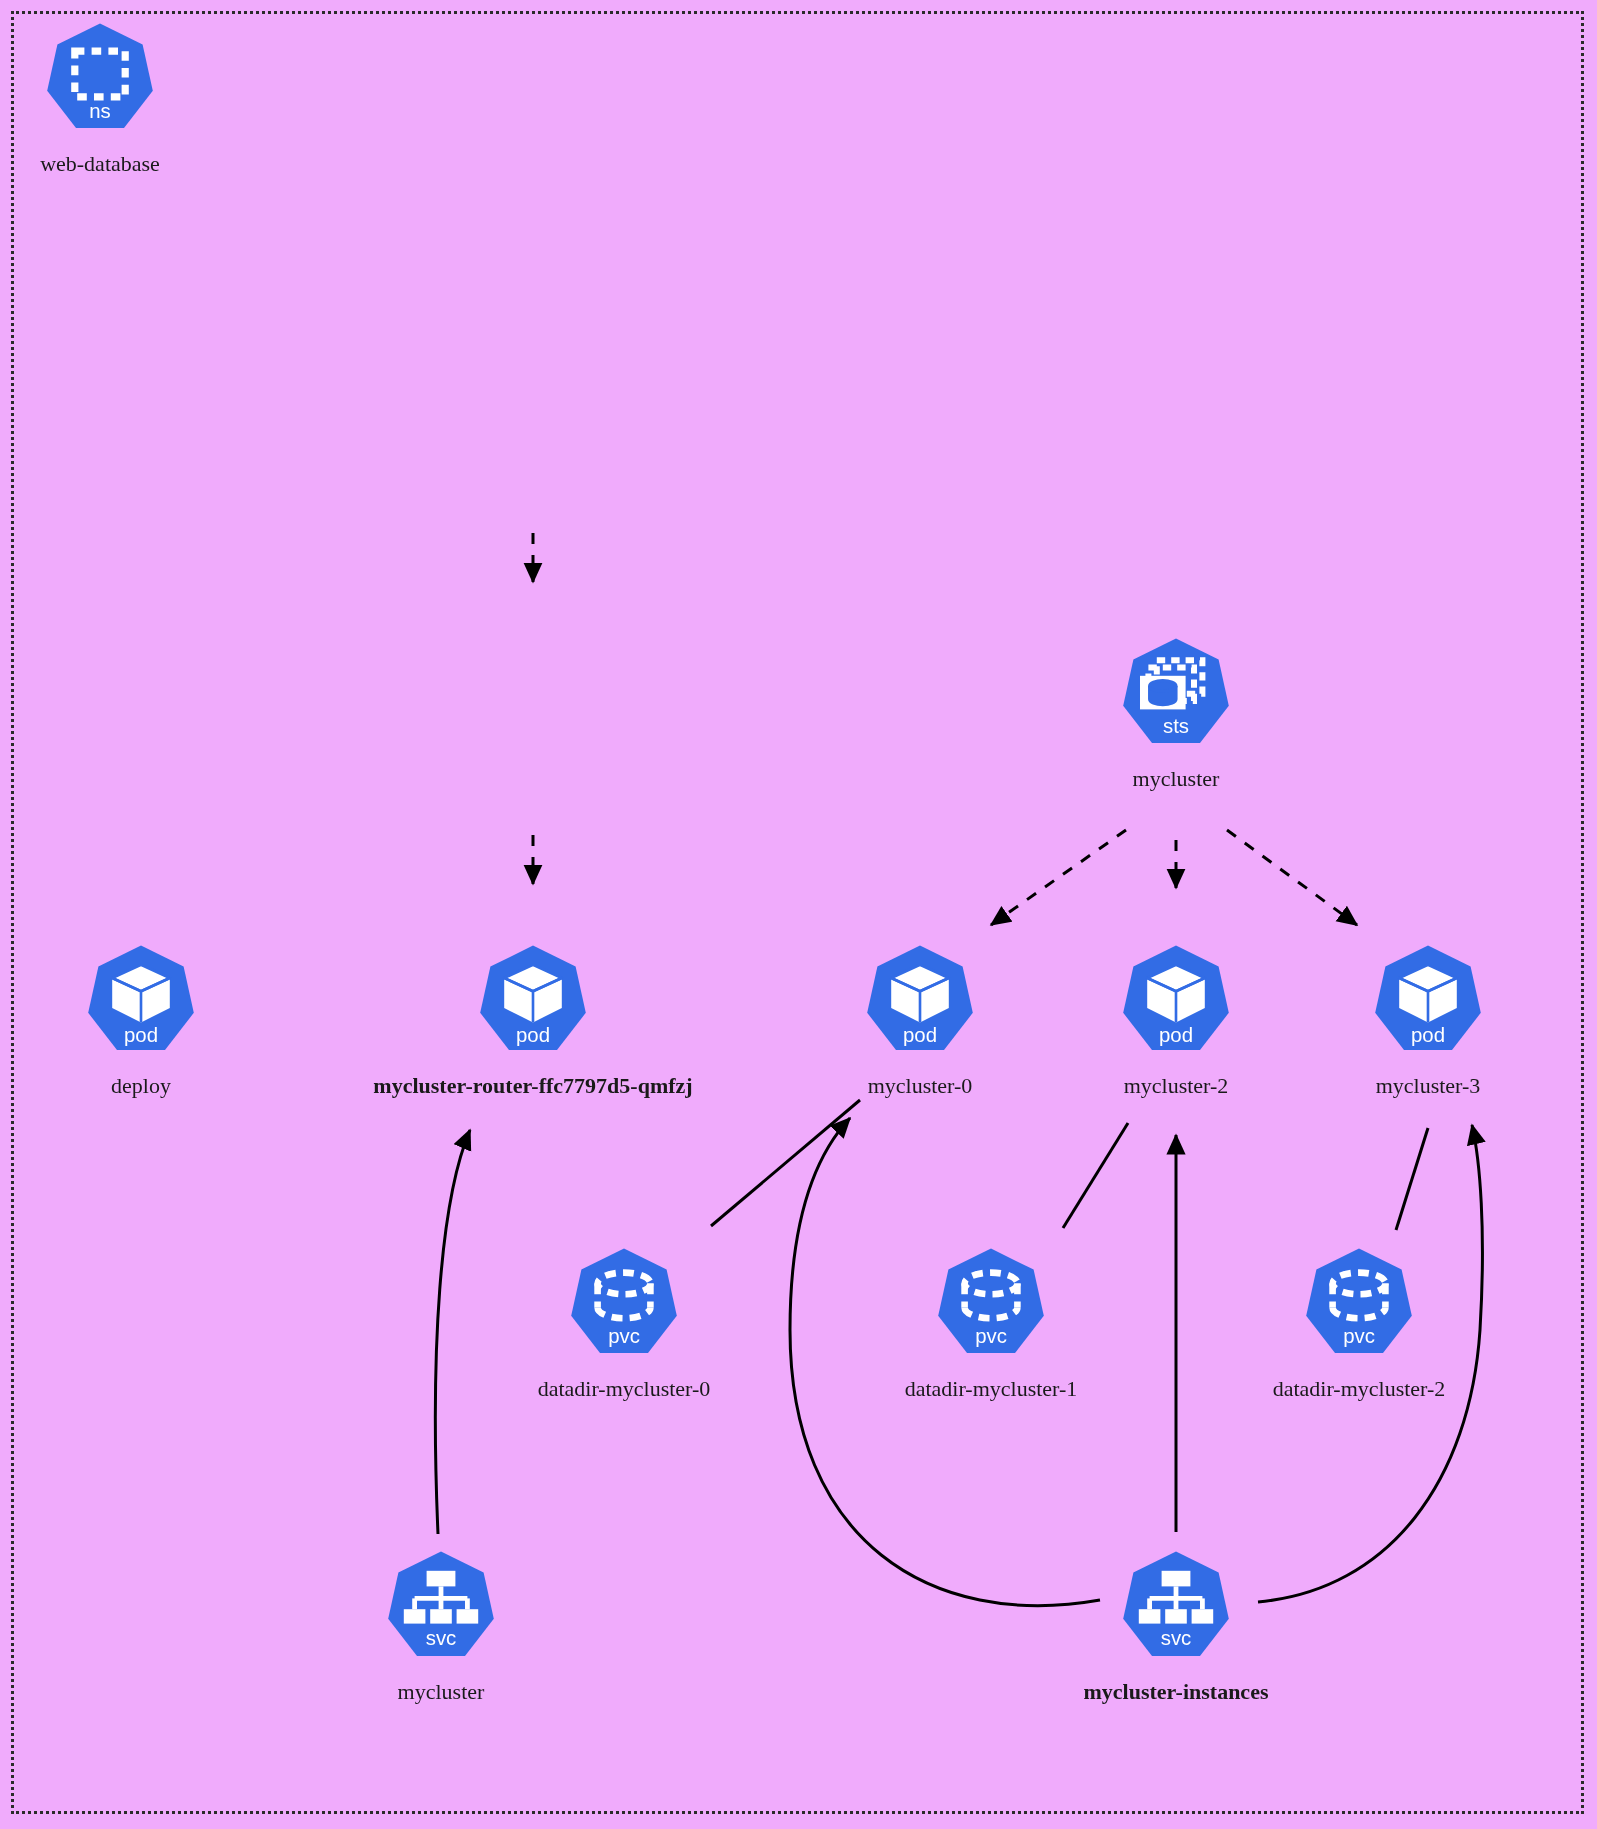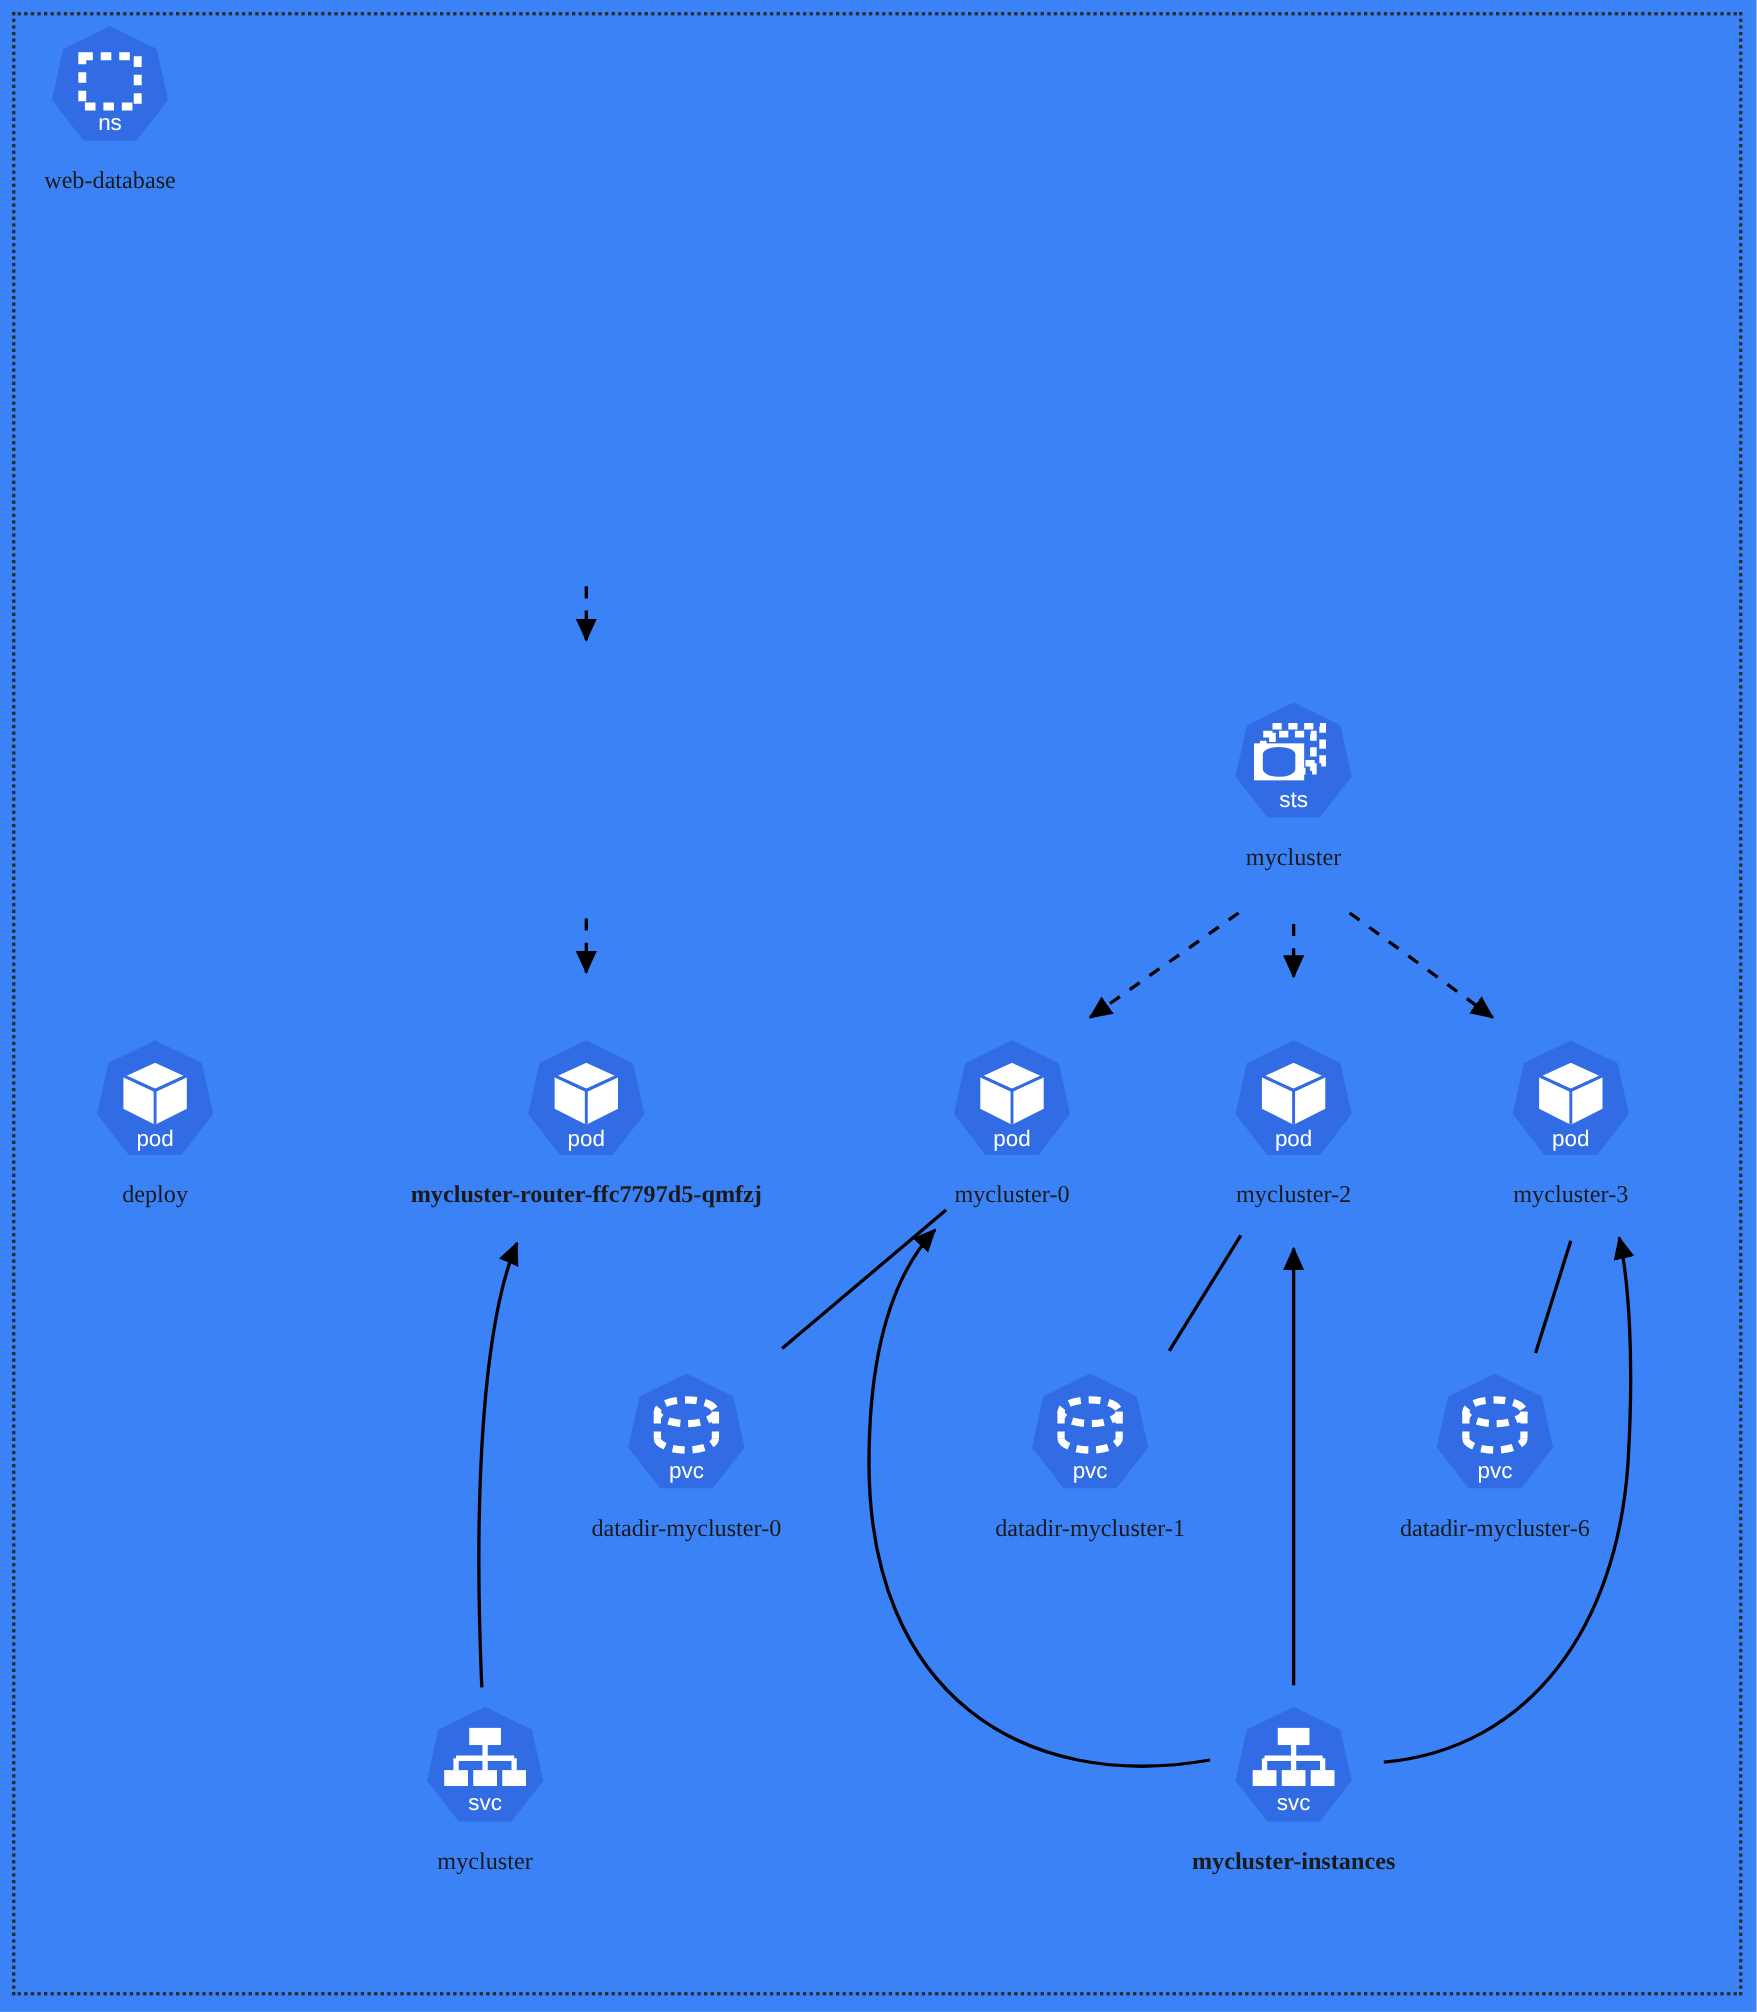--- a/index.html
+++ b/index.html
@@ -7,21 +7,21 @@
     padding: 0;
     background: #ffffff;
   }
   body {
     font-family: "Liberation Serif", "DejaVu Serif", serif;
   }
   #canvas {
     position: relative;
     width: 1597px;
     height: 1829px;
-    background: #3b82f6;
+    background: #f0abfc;
     overflow: hidden;
   }
   #ns-boundary {
     position: absolute;
     left: 11px;
     top: 11px;
     width: 1573px;
     height: 1803px;
     border: 3px dotted #2b2b2b;
     box-sizing: border-box;
@@ -213,21 +213,21 @@
 
   <div class="node" style="left:1359px; top:1245px;">
     <svg class="node-icon" viewBox="0 0 100 100" xmlns="http://www.w3.org/2000/svg">
       <path d="M50 3 L85.5 20.5 L94 59 L70 90 L30 90 L6 59 L14.5 20.5 Z" fill="#326ce5"></path>
       <ellipse cx="50" cy="32" rx="22" ry="9" fill="none" stroke="#ffffff" stroke-width="5.5" stroke-dasharray="9,6"></ellipse>
       <path d="M28 32 L28 52" fill="none" stroke="#ffffff" stroke-width="5.5" stroke-dasharray="9,6"></path>
       <path d="M72 32 L72 52" fill="none" stroke="#ffffff" stroke-width="5.5" stroke-dasharray="9,6"></path>
       <path d="M28 52 A22 9 0 0 0 72 52" fill="none" stroke="#ffffff" stroke-width="5.5" stroke-dasharray="9,6"></path>
       <text x="50" y="82" text-anchor="middle" fill="#ffffff" font-family="Liberation Sans, sans-serif" font-size="17">pvc</text>
     </svg>
-    <span class="node-label">datadir-mycluster-6</span>
+    <span class="node-label">datadir-mycluster-2</span>
   </div>
 
   <div class="node" style="left:441px; top:1548px;">
     <svg class="node-icon" viewBox="0 0 100 100" xmlns="http://www.w3.org/2000/svg">
       <path d="M50 3 L85.5 20.5 L94 59 L70 90 L30 90 L6 59 L14.5 20.5 Z" fill="#326ce5"></path>
       <rect x="38" y="19" width="24" height="13" fill="#ffffff"></rect>
       <path d="M50 32 L50 42" stroke="#ffffff" stroke-width="4"></path>
       <path d="M28 42 L72 42" stroke="#ffffff" stroke-width="4"></path>
       <path d="M28 42 L28 51" stroke="#ffffff" stroke-width="4"></path>
       <path d="M50 42 L50 51" stroke="#ffffff" stroke-width="4"></path>

